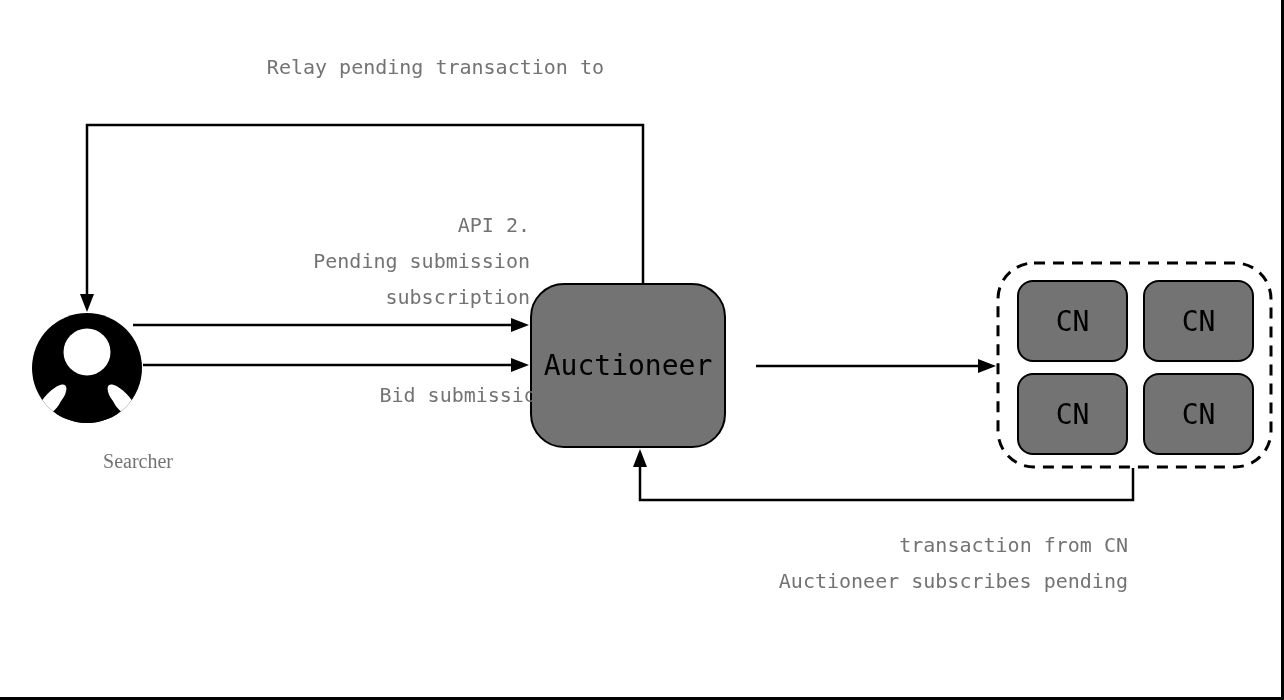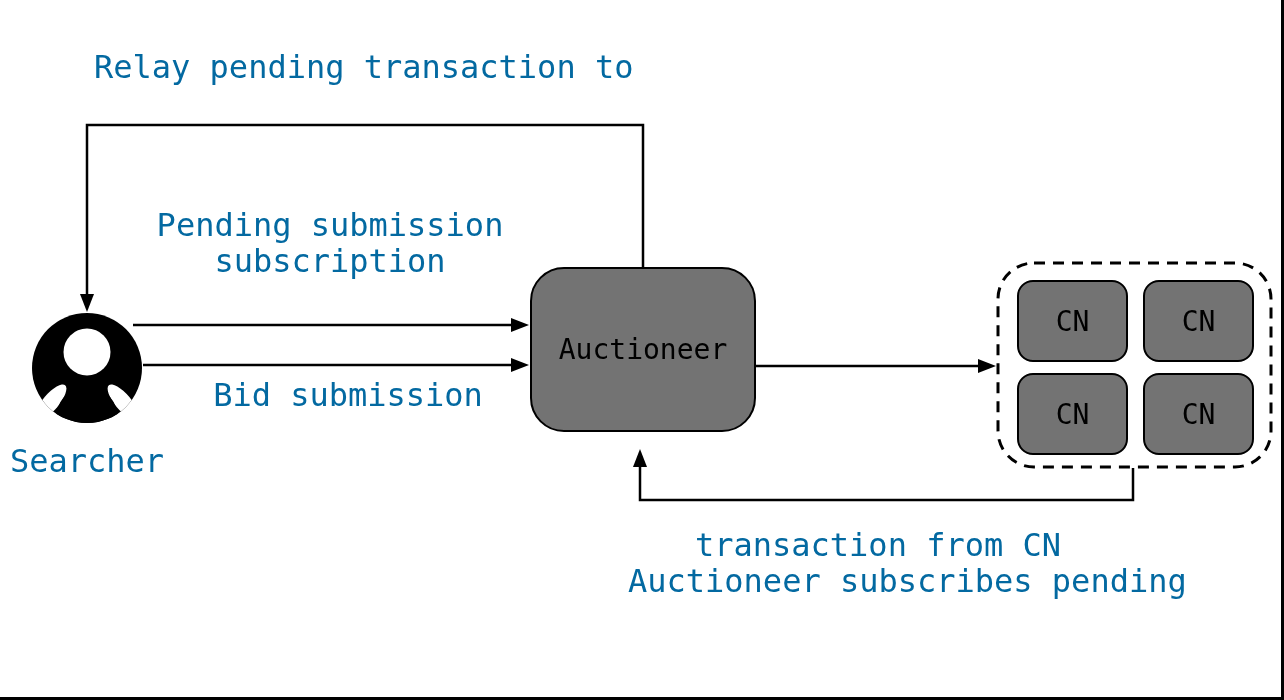--- a/index.html
+++ b/index.html
@@ -13,39 +13,39 @@
     font-family: "DejaVu Sans Mono", "Liberation Mono", monospace;
     color: #000000;
   }
   .connector-layer {
     position: absolute;
     left: 0; top: 0;
     width: 1284px; height: 700px;
   }
   .label {
     position: absolute;
-    text-align: center;
-    font-size: 32px;
+    text-align: right;
+    font-size: 20px;
     line-height: 36px;
-    color: #0369a1;
+    color: #737373;
     white-space: nowrap;
   }
   .label.relay { line-height: 35px; }
   .node-box {
     position: absolute;
     background: #737373;
     border: 2.5px solid #000000;
     display: flex;
     align-items: center;
     justify-content: center;
     font-size: 28px;
   }
   .auctioneer {
-    left: 530px; top: 267px;
-    width: 226px; height: 165px;
+    left: 530px; top: 283px;
+    width: 196px; height: 165px;
     border-radius: 34px;
   }
   .cn-box {
     width: 111px; height: 82px;
     border-width: 2px;
     border-radius: 16px;
   }
   .cn-a { left: 1017px; top: 280px; }
   .cn-b { left: 1143px; top: 280px; }
   .cn-c { left: 1017px; top: 373px; }
@@ -127,31 +127,32 @@
   </div>
   <div class="node-box cn-box cn-d">
     <span>CN</span>
   </div>
 
   <div class="label relay" style="left:94px; top:50px; width:510px;">
     <div>Relay pending transaction to</div>
   </div>
 
   <div class="label" style="left:130px; top:207px; width:400px;">
+    <div>API 2.</div>
     <div>Pending submission</div>
     <div>subscription</div>
   </div>
 
   <div class="label" style="left:148px; top:377px; width:400px;">
     <div>Bid submission</div>
   </div>
 
   <div class="label" style="left:628px; top:527px; width:500px;">
     <div>transaction from CN</div>
     <div>Auctioneer subscribes pending</div>
   </div>
 
-  <div class="label" style="left:1px; top:443px; width:172px;">Searcher</div>
+  <div class="label" style="left:1px; top:443px; width:172px;font-family:Liberation Serif, serif;">Searcher</div>
 
   <div class="frame-right"></div>
   <div class="frame-bottom"></div>
 
 </div>
 
 </body></html>

